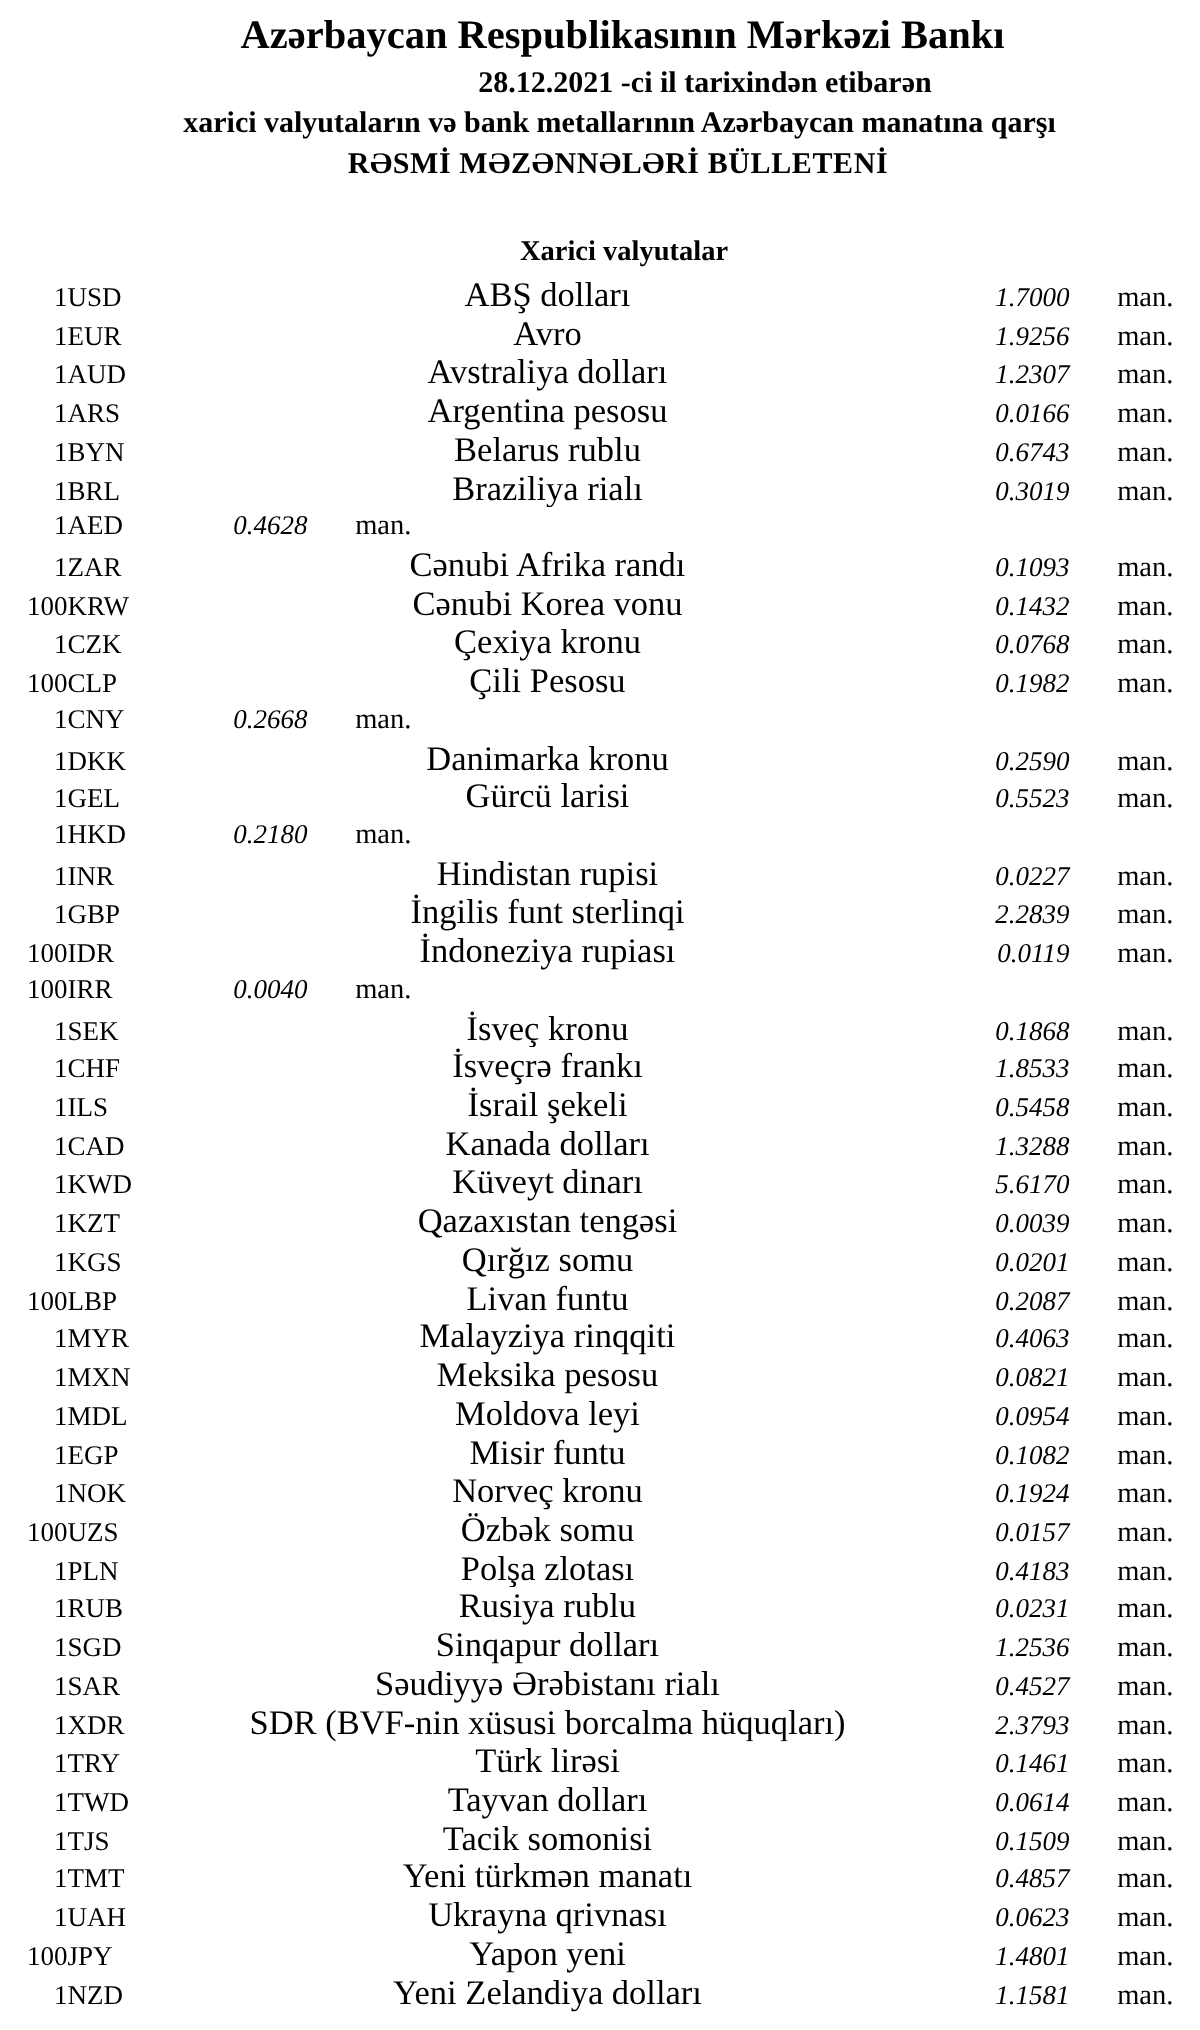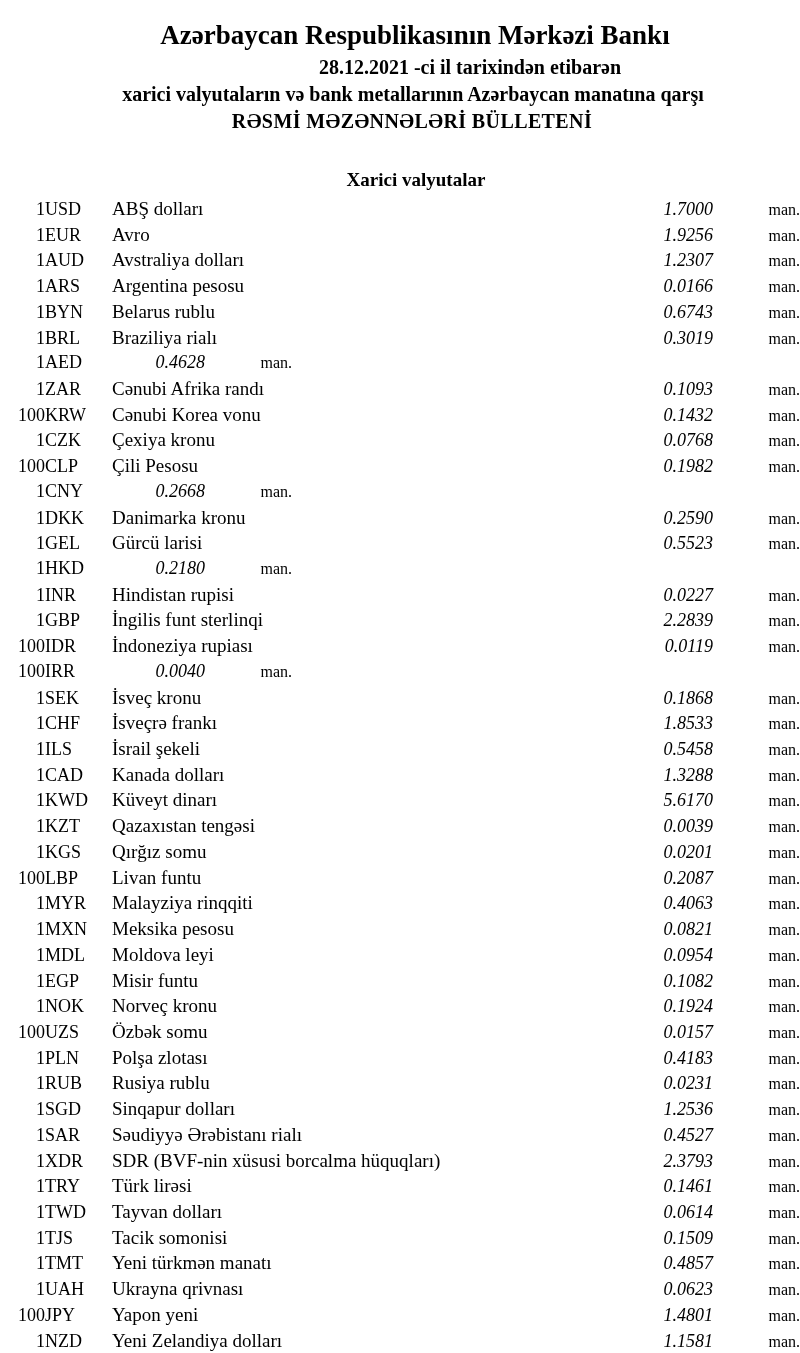--- a/index.html
+++ b/index.html
@@ -9,21 +9,21 @@
     color: #000000;
     font-family: "Liberation Serif", serif;
   }
   .page {
     position: relative;
     width: 800px;
     height: 1353px;
     overflow: hidden;
     background: #ffffff;
   }
-  .doc-header { padding-top: 20px; }
+  .doc-header { padding-top: 8px; }
   .doc-title {
     font-size: 27px;
     font-weight: bold;
     text-align: center;
     position: relative;
     left: 15px;
     line-height: 1.15;
   }
   .doc-date {
     font-size: 20px;
@@ -78,38 +78,38 @@
   }
   .cell-code {
     width: 65px;
     text-align: left;
     font-size: 18px;
     flex: 0 0 auto;
   }
   .cell-name {
     flex: 1 1 auto;
     padding-left: 2px;
-    font-size: 19px;
-    text-align: left;
+    font-size: 23px;
+    text-align: center;
     overflow: hidden;
   }
   .cell-rate {
     width: 95px;
     text-align: right;
     font-size: 18px;
     font-weight: normal;
     font-style: italic;
     flex: 0 0 auto;
   }
   .cell-unit {
     width: 87px;
     padding-left: 14px;
     box-sizing: border-box;
-    font-size: 16px;
-    text-align: right;
+    font-size: 19px;
+    text-align: center;
     flex: 0 0 auto;
   }
 </style>
 </head>
 <body>
 
 <div class="page">
 
   <div class="doc-header">
     <div class="doc-title">Azərbaycan Respublikasının Mərkəzi Bankı</div>

